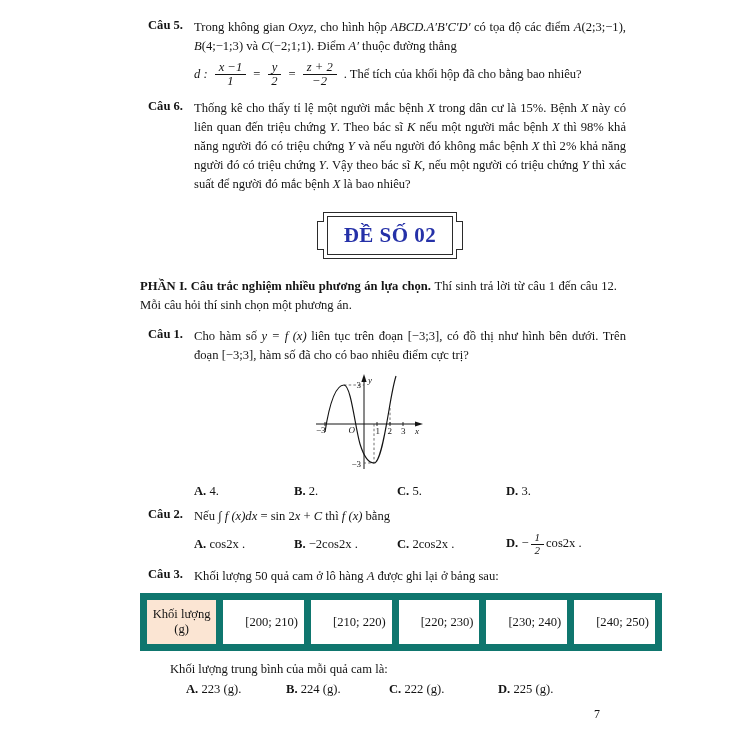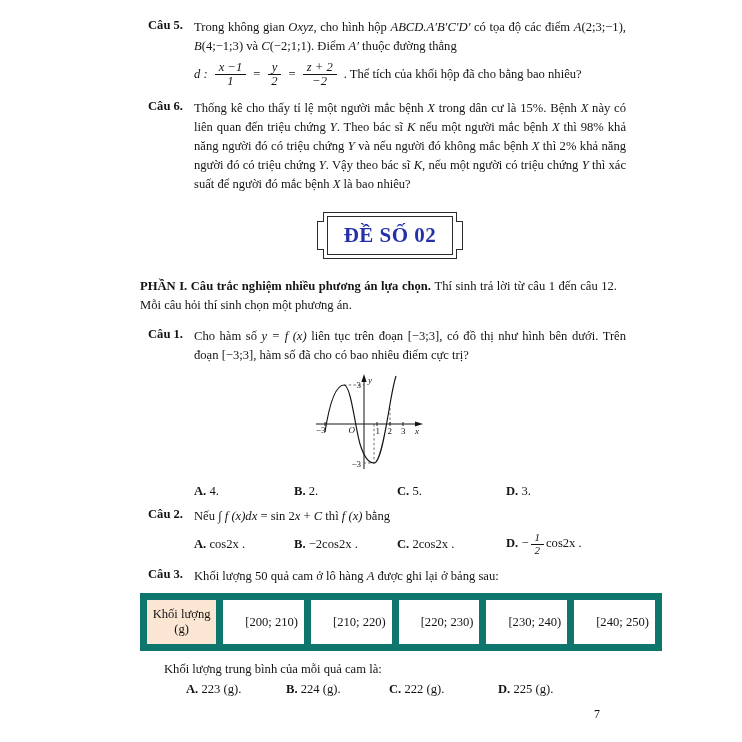--- a/index.html
+++ b/index.html
@@ -39,21 +39,21 @@
   .ans:nth-child(1){width:100px;}
   .ans:nth-child(2){width:103px;}
   .ans:nth-child(3){width:109px;}
   .ans:nth-child(4){flex:1;}
   .ans b{font-weight:700;}
   .table3{border-collapse:collapse;margin:7px 0 9px 0;border:2px solid #d4713f;}
   .table3 td{border:7px solid #0f766e;text-align:center;padding:7px 4px;background:#fff;}
   .table3 tr:nth-child(2) td{padding:5px 4px;}
   .table3 td.hd{background:#fbe5d3;width:92px;}
   .table3 td:not(.hd){width:86px;padding-left:20px;}
-  .note{margin-left:24px;line-height:19px;}
+  .note{margin-left:30px;line-height:19px;}
   .answers.indent{margin-left:46px;}
   .pageno{position:absolute;right:142px;bottom:20px;font-size:12px;color:#141414;}
 </style>
 </head>
 <body>
 
 <div class="page">
 
   <div class="q">
     <div class="q-label">Câu 5.</div>

